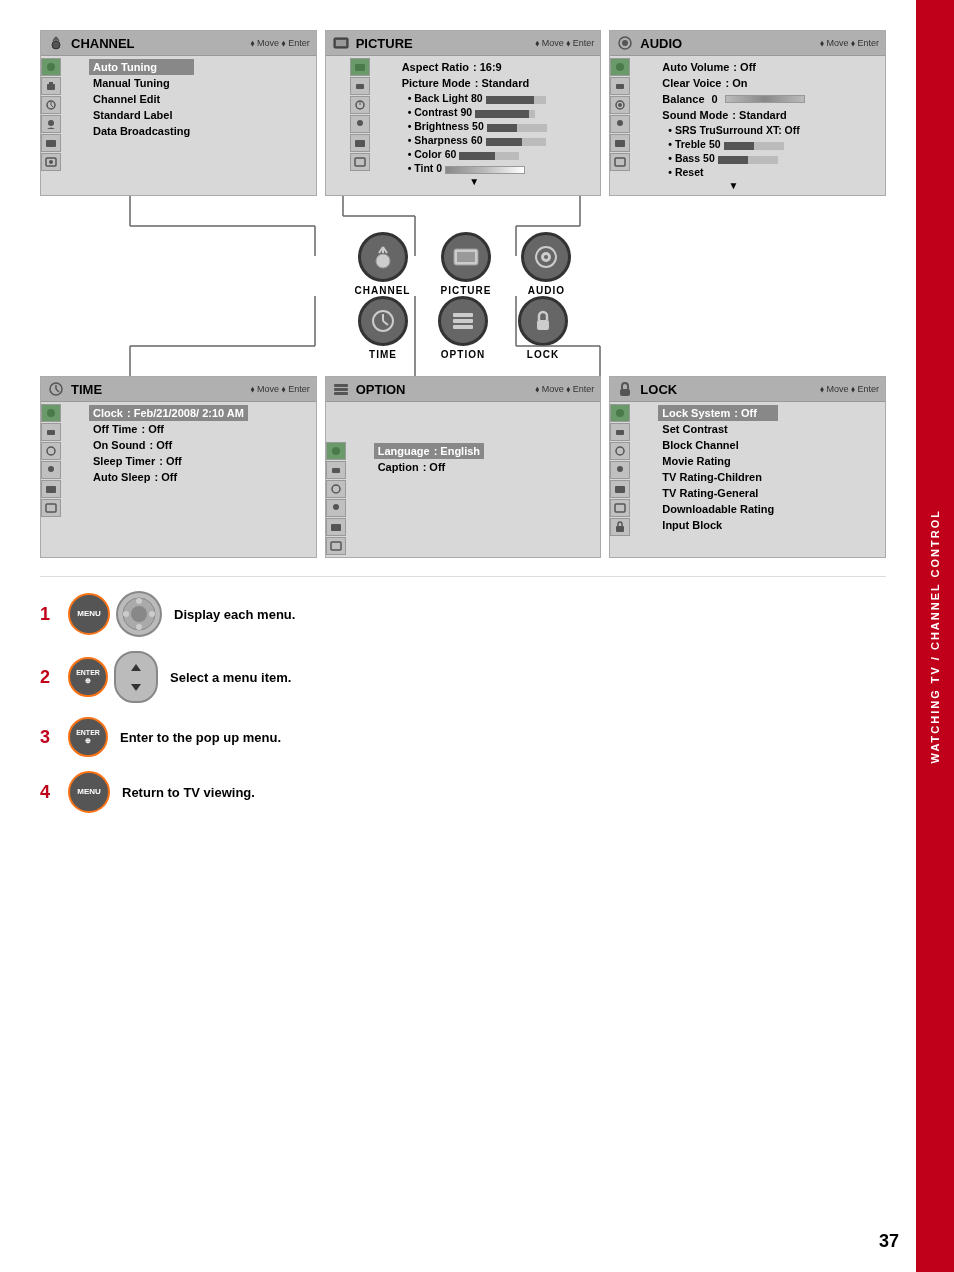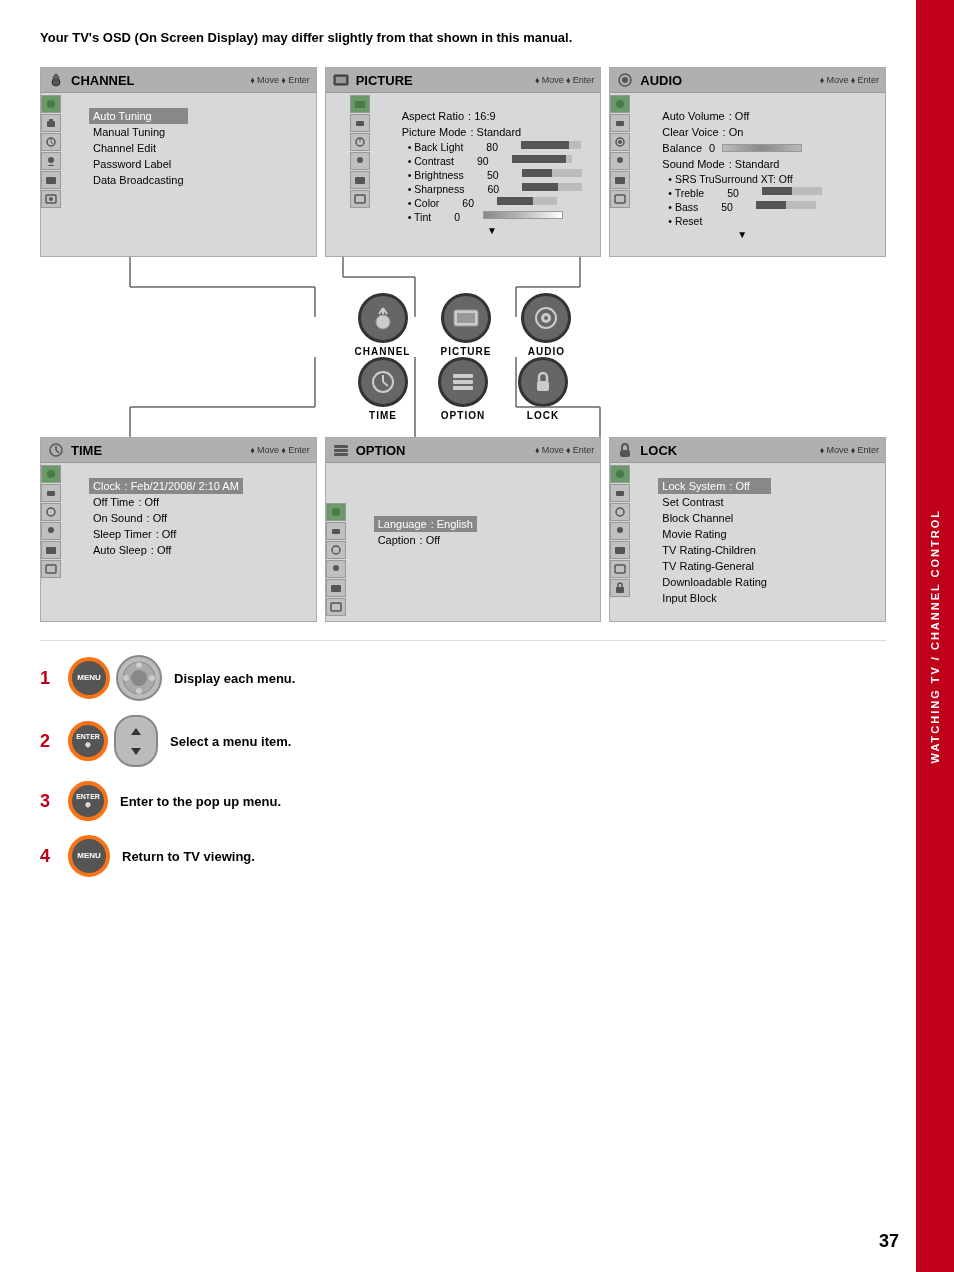--- a/index.html
+++ b/index.html
@@ -115,21 +115,22 @@
       background: #c0c0c0;
       border: 1px solid #999;
       display: flex;
       align-items: center;
       justify-content: center;
       font-size: 8px;
     }
 
     .panel-content {
       margin-left: 22px;
-      padding: 15px 4px;
+      padding: 3px 4px;
+      font-weight: bold;
     }
 
     .menu-item {
       padding: 2px 4px;
       font-size: 11px;
       display: flex;
       align-items: center;
       gap: 4px;
     }
 
@@ -156,22 +157,22 @@
       position: absolute;
       left: 0;
       top: 0;
     }
 
     
     .sub-item {
       padding: 1px 4px 1px 10px;
       font-size: 10.5px;
       display: flex;
-      align-items: flex-start;
-      gap: 20px;
+      align-items: flex-end;
+      gap: 0;
     }
 
     .menu-icon-btn {
       display: flex;
       flex-direction: column;
       align-items: center;
       gap: 3px;
     }
 
     .menu-icon-circle {
@@ -224,21 +225,21 @@
       display: flex;
       align-items: center;
       gap: 6px;
     }
 
     .btn-circle {
       width: 38px;
       height: 38px;
       border-radius: 50%;
       background: #555;
-      border: 4px solid #f97316;
+      border: 2px solid #f97316;
       display: flex;
       align-items: center;
       justify-content: center;
       color: #fff;
       font-size: 8px;
       font-weight: bold;
       text-align: center;
       line-height: 1.1;
     }
 
@@ -288,21 +289,20 @@
   </style>
 </head>
 <body>
 
 <div class="sidebar">
   <span class="sidebar-text">WATCHING TV / CHANNEL CONTROL</span>
 </div>
 
 <div class="main-content">
 
-  <div class="subtitle">Your TV's OSD (On Screen Display) may differ slightly from that shown in this manual.</div>
 
   <div class="osd-area">
 
     <div class="panels-row">
 
       <div class="panel">
         <div class="panel-header">
           <div class="panel-header-icon">
             <svg width="16" height="16" viewBox="0 0 16 16">
               <circle cx="8" cy="10" r="4" fill="#555" stroke="#333" stroke-width="1"></circle>
@@ -356,21 +356,21 @@
             <div class="menu-item active">
               <span class="menu-item-label">Auto Tuning</span>
             </div>
             <div class="menu-item">
               <span class="menu-item-label">Manual Tuning</span>
             </div>
             <div class="menu-item">
               <span class="menu-item-label">Channel Edit</span>
             </div>
             <div class="menu-item">
-              <span class="menu-item-label">Password Label</span>
+              <span class="menu-item-label">Standard Label</span>
             </div>
             <div class="menu-item">
               <span class="menu-item-label">Data Broadcasting</span>
             </div>
           </div>
         </div>
       </div>
 
       <div class="panel">
         <div class="panel-header">

